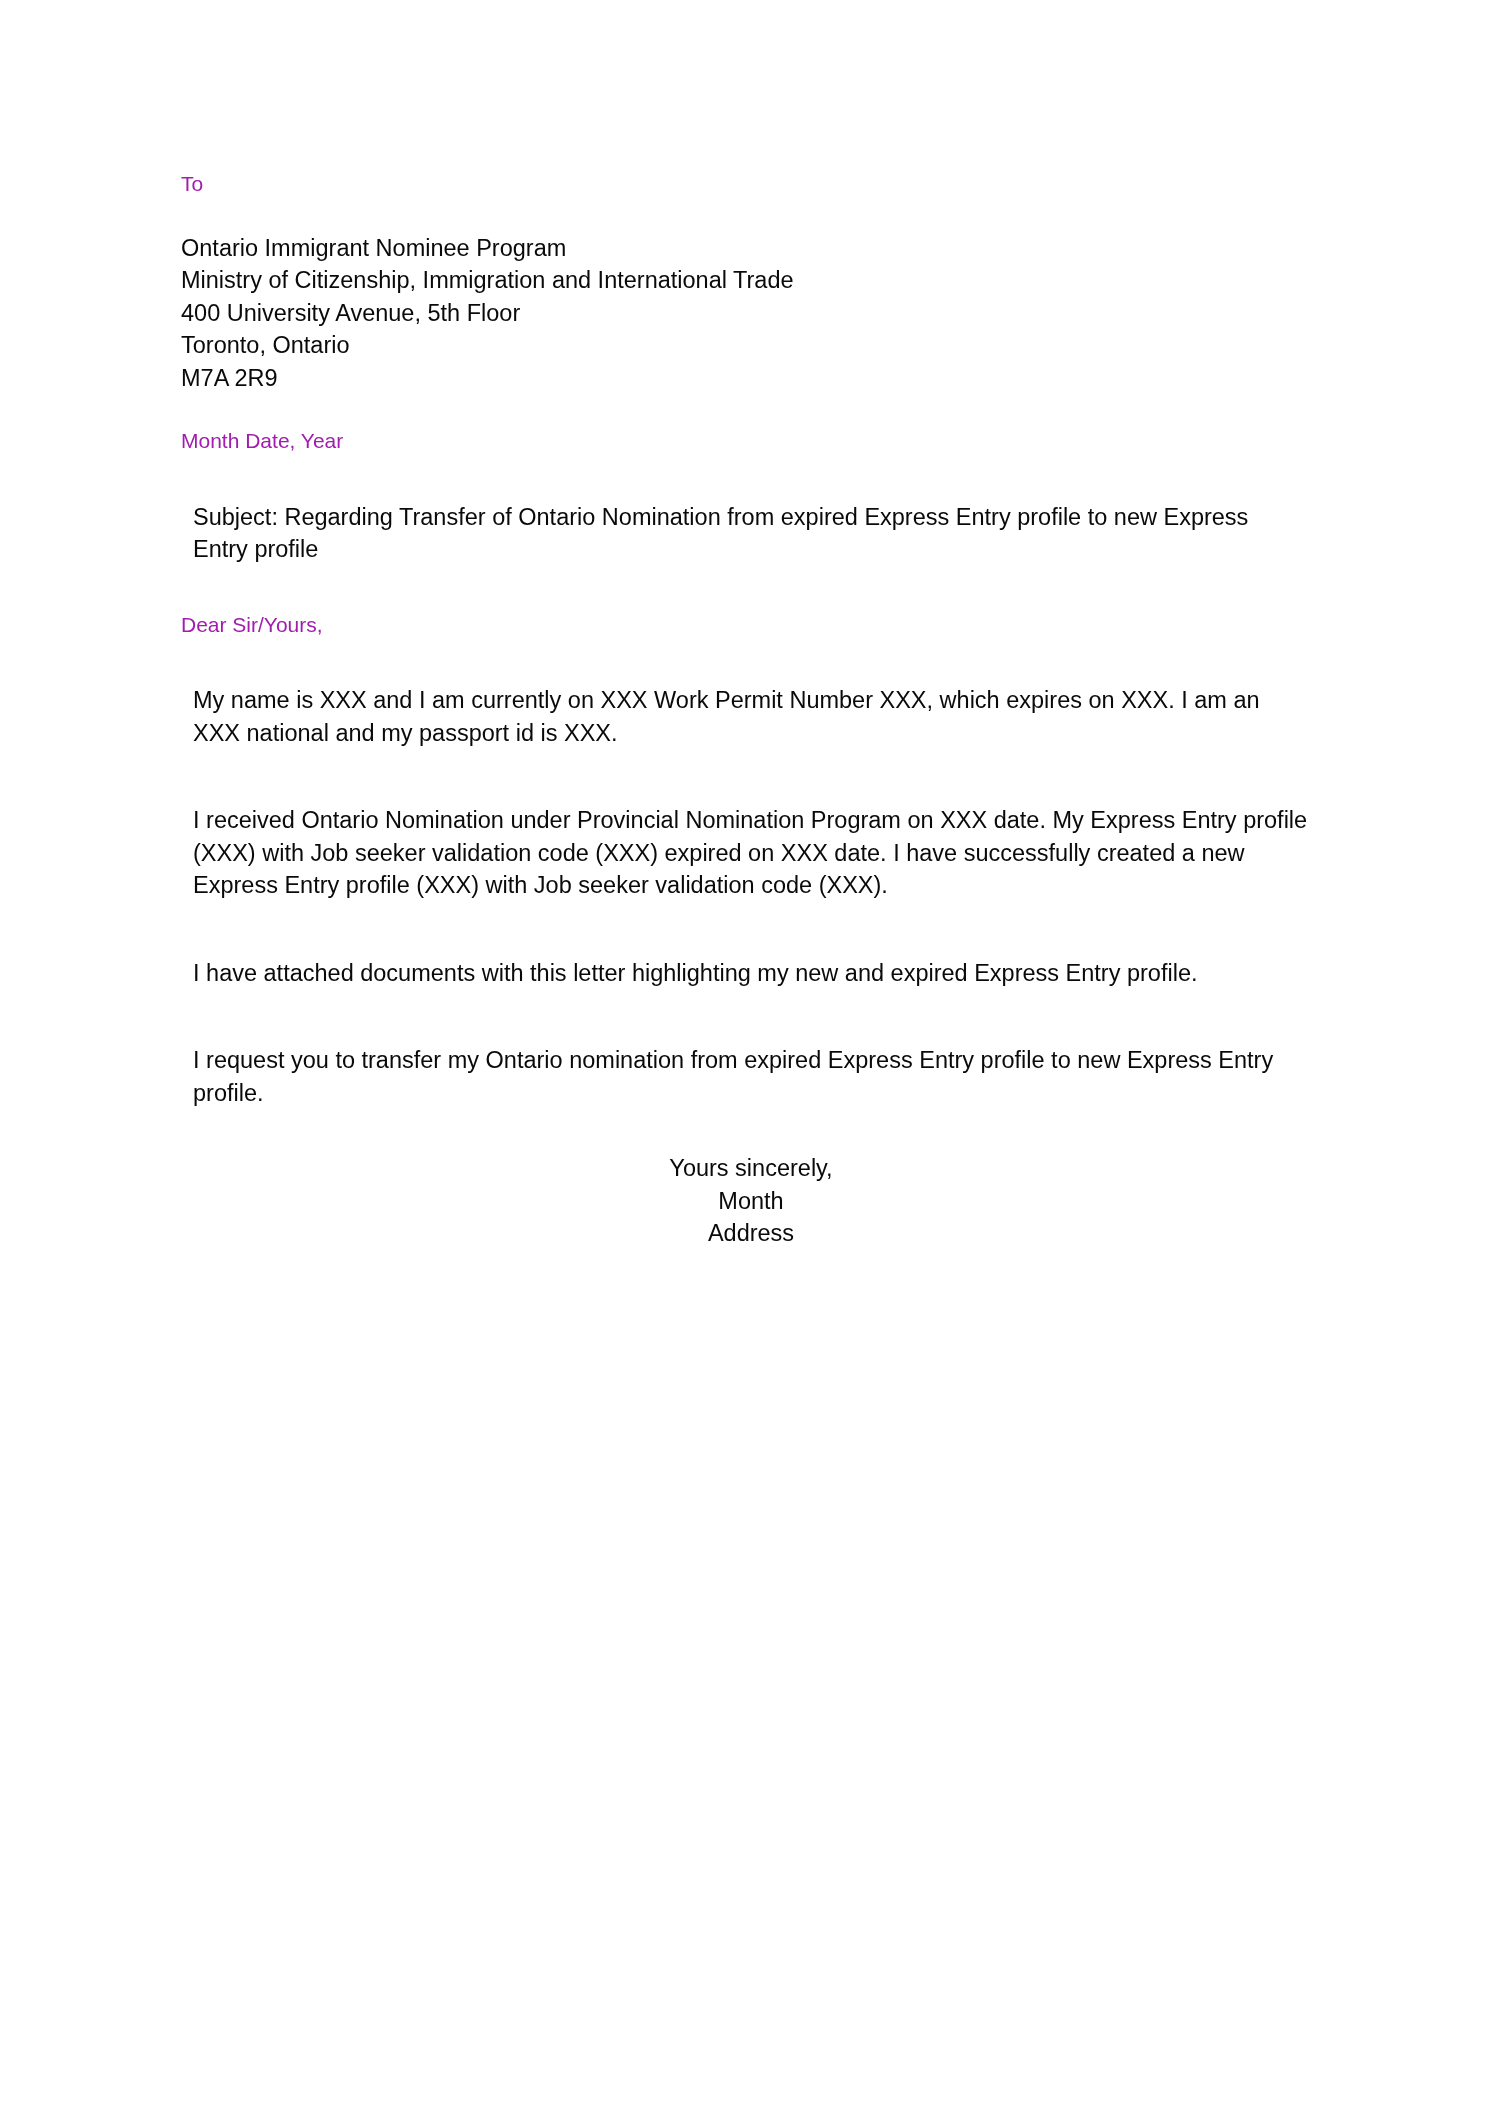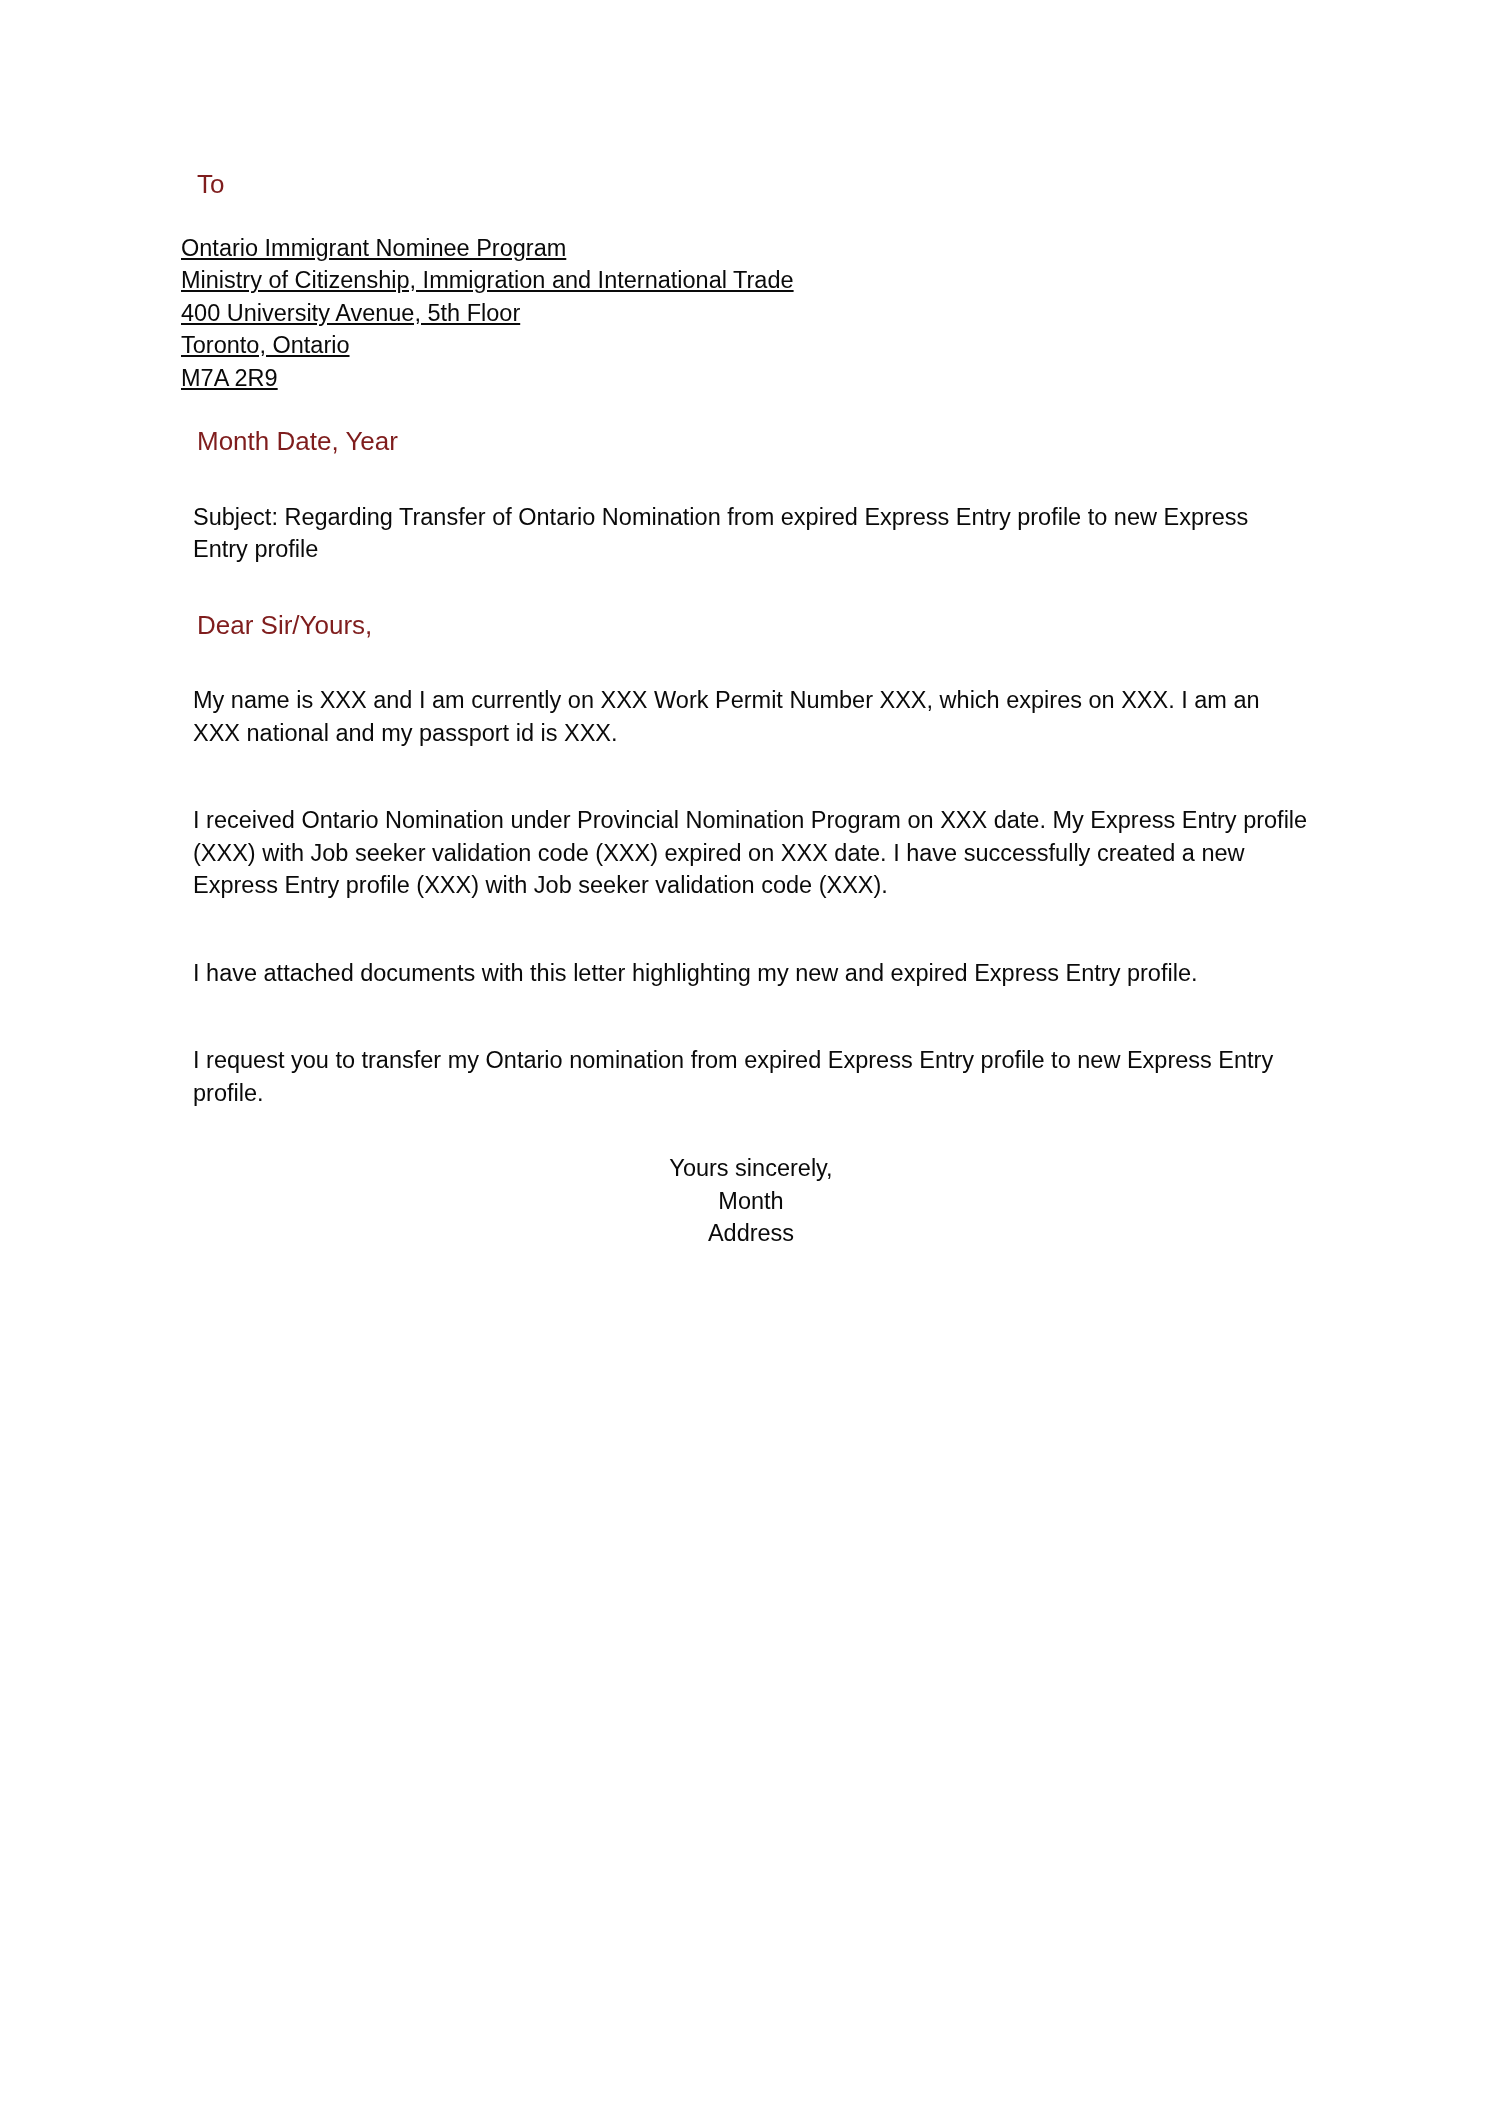--- a/index.html
+++ b/index.html
@@ -21,38 +21,36 @@
     background: #ffffff;
     box-sizing: border-box;
   }
   .letter {
     position: absolute;
     left: 181px;
     top: 168px;
     width: 1140px;
   }
   .line {
-    font-size: 26px;
+    font-size: 21px;
     line-height: 32.5px;
-    color: #7f1d1d;
+    color: #a21caf;
     white-space: pre-wrap;
-    margin-left: 16px;
   }
   .para {
     font-size: 23.5px;
     line-height: 32.5px;
     color: #0a0a0a;
     margin: 12px;
     max-width: 1120px;
   }
   .addr-line {
     font-size: 23.5px;
     line-height: 32.5px;
     color: #0a0a0a;
-    text-decoration: underline;
   }
   .spacer-1 { height: 31px; }
   .spacer-2 { height: 31px; }
   .spacer-3 { height: 31px; }
   .spacer-4 { height: 31px; }
   .spacer-5 { height: 31px; }
   .spacer-6 { height: 31px; }
   .spacer-7 { height: 31px; }
   .spacer-8 { height: 31px; }
   .spacer-9 { height: 31px; }

